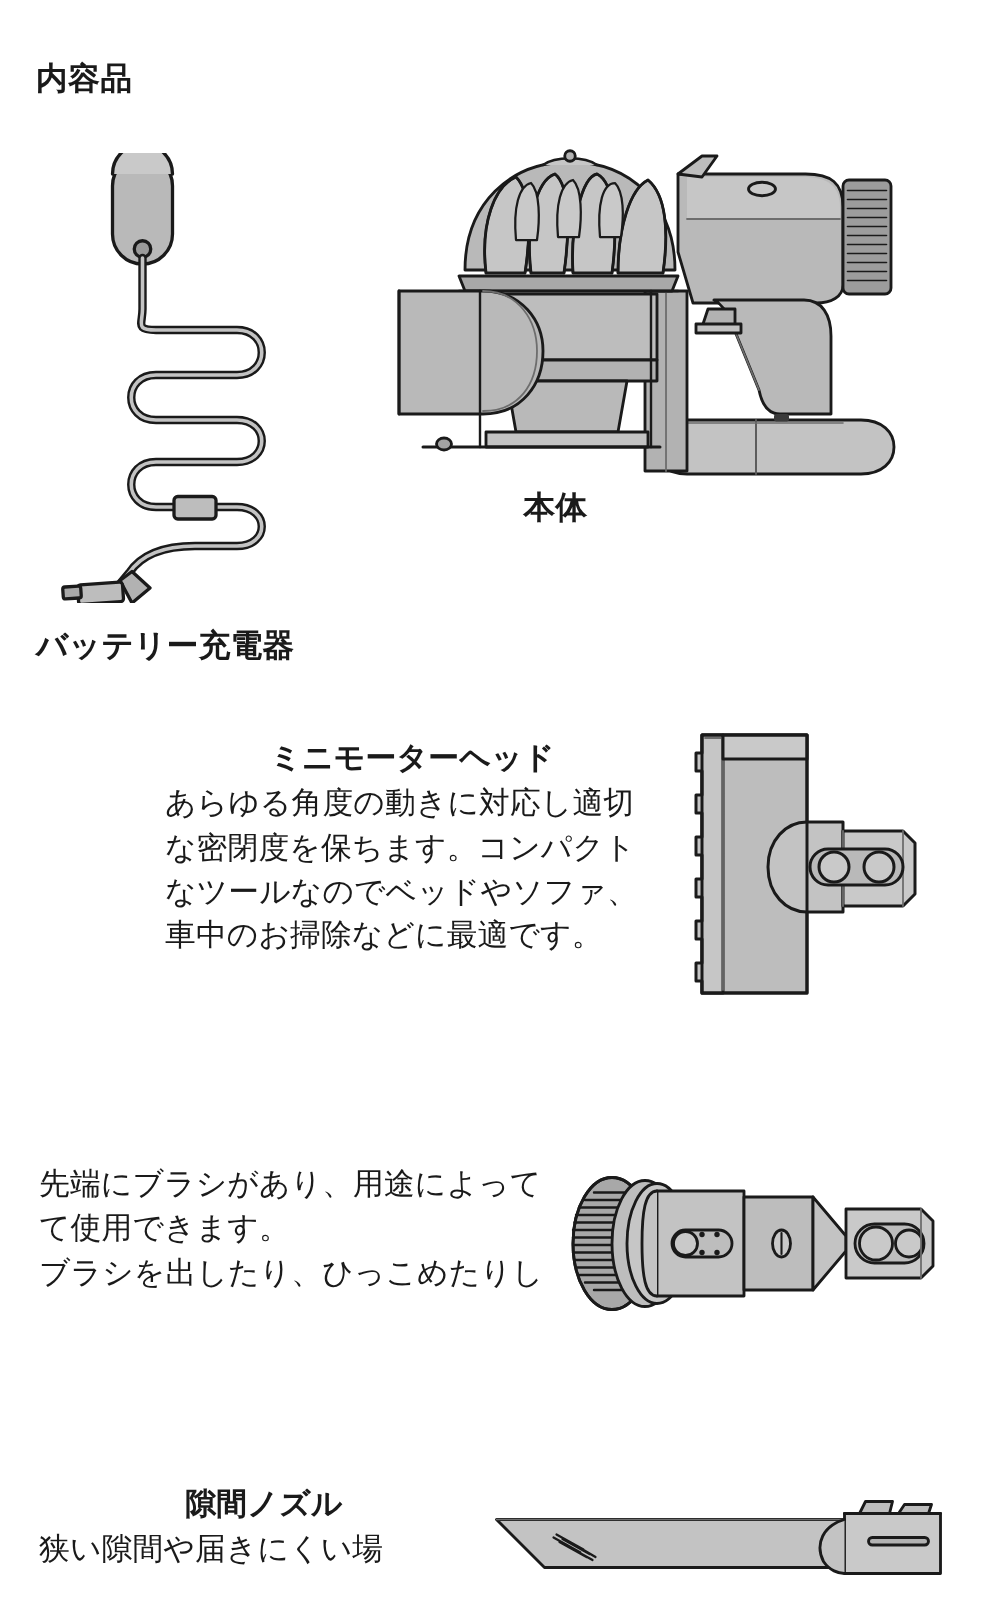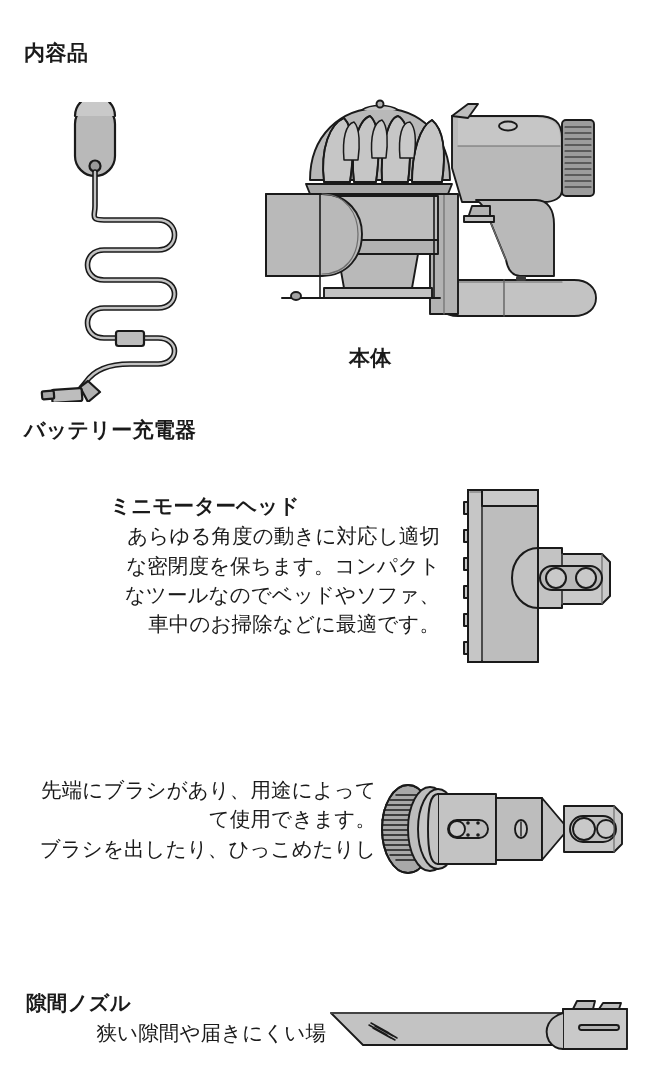--- a/index.html
+++ b/index.html
@@ -31,37 +31,37 @@
   }
 
   .caption {
     position: absolute;
     font-size: 21px;
     font-weight: bold;
     letter-spacing: 0.3px;
     white-space: nowrap;
   }
   .caption-charger { left: 24px; top: 396px; }
-  .caption-body { left: 349px; top: 324px; }
+  .caption-body { left: 349px; top: 304px; }
 
   .section-head {
     font-size: 20.5px;
     font-weight: bold;
     letter-spacing: 0.2px;
     line-height: 1.28;
     margin: 0 0 2px 0;
     white-space: nowrap;
+    text-align: center;
   }
   .section-body {
     font-size: 20.5px;
     font-weight: normal;
     line-height: 1.43;
     letter-spacing: 0.1px;
     margin: 0;
-    text-align: right;
   }
   .section-body .ln { display: block; white-space: nowrap; }
 
   .sec-mini  { position: absolute; left: 110px; top: 473px; width: 330px; }
   .sec-combi { position: absolute; left: 26px;  top: 755px; width: 350px; }
   .sec-crev  { position: absolute; left: 26px;  top: 970px; width: 300px; }
 
   
   .illus { position: absolute; }
   .illus svg { display: block; }

